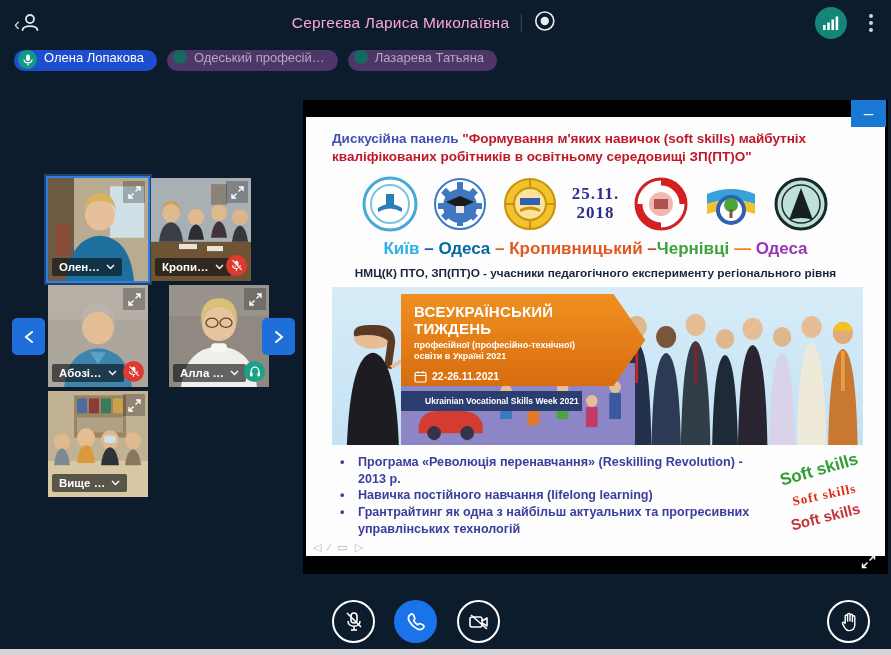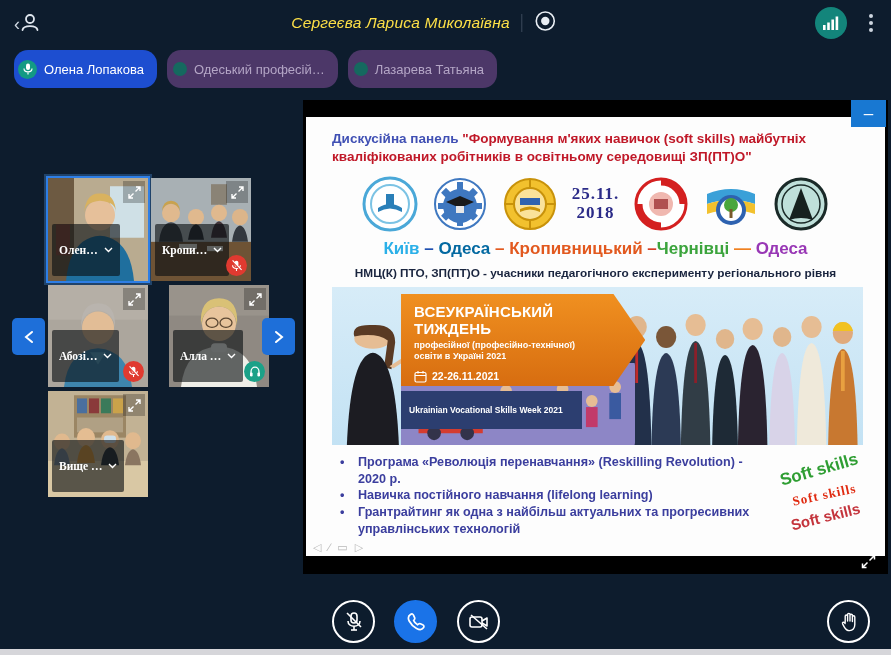--- a/index.html
+++ b/index.html
@@ -5,41 +5,41 @@
   * { margin:0; padding:0; box-sizing:border-box; }
   html,body { width:891px; height:655px; }
   body { font-family:"Liberation Sans", sans-serif; background:#0d1c2d; overflow:hidden; }
   .stage { position:relative; width:891px; height:655px; background:#0d1c2d; }
 
   
   .topbar { position:absolute; top:0; left:0; width:891px; height:46px; }
   .back-group { position:absolute; left:14px; top:10px; display:flex; align-items:center; color:#dfe6ee; cursor:pointer; }
   .back-chevron { font-size:18px; color:#cfd8e2; margin-right:-2px; }
   .title-group { position:absolute; left:424px; top:0; height:46px; transform:translateX(-50%); display:flex; align-items:center; gap:12px; }
-  .main-title { color:#fde047; font-size:15.5px; letter-spacing:.2px; white-space:nowrap;font-style:italic; }
+  .main-title { color:#f9a8d4; font-size:15.5px; letter-spacing:.2px; white-space:nowrap; }
   .vdivider { width:1px; height:18px; background:#3c4a5c; }
   .top-right { position:absolute; right:14px; top:7px; display:flex; align-items:center; gap:18px; }
   .net-circle { width:32px; height:32px; border-radius:50%; background:#13857b; display:flex; align-items:center; justify-content:center; cursor:pointer; }
   .kebab { display:flex; flex-direction:column; gap:3px; cursor:pointer; padding:4px; }
   .kebab i { width:4px; height:4px; border-radius:50%; background:#cdd5de; }
 
   
   .pills { position:absolute; top:50px; left:14px; display:flex; gap:10px; }
-  .pill { display:flex; align-items:center; gap:7px; height:38px; padding:0 13px 0 4px; border-radius:14px; font-size:13px; cursor:pointer; white-space:nowrap; }
+  .pill { display:flex; align-items:flex-start; gap:7px; height:21px; padding:0 13px 0 4px; border-radius:14px; font-size:13px; cursor:pointer; white-space:nowrap; }
   .pill.speaking { background:#1d4ed0; color:#ffffff; }
   .pill.idle { background:#4c3768; color:#b4a6c6; padding-left:6px; }
   .pill-mic { width:19px; height:19px; border-radius:50%; background:#139a84; display:flex; align-items:center; justify-content:center; }
   .pill-dot { width:14px; height:14px; border-radius:50%; background:#15695f; }
 
   
   .tile { position:absolute; background:#000; overflow:hidden; cursor:pointer; }
   .tile svg.scene { position:absolute; inset:0; width:100%; height:100%; }
   .tile.active { outline:3px solid #2e7ee5; outline-offset:-1px; box-shadow:0 0 0 4px rgba(70,140,220,.35); }
   .tile-expand { position:absolute; top:3px; right:3px; width:22px; height:22px; background:rgba(0,0,0,.25); border:none; display:flex; align-items:center; justify-content:center; cursor:pointer; }
-  .tile-label { position:absolute; left:4px; bottom:5px; max-width:80%; display:flex; align-items:center; gap:6px; background:rgba(10,14,18,.62); color:#fff; font-size:11.5px; font-weight:bold; padding:20px 7px; border-radius:2px; cursor:pointer; white-space:nowrap;font-family:Liberation Serif, serif; }
+  .tile-label { position:absolute; left:4px; bottom:5px; max-width:80%; display:flex; align-items:center; gap:6px; background:rgba(10,14,18,.62); color:#fff; font-size:11.5px; font-weight:bold; padding:3px 7px; border-radius:2px; cursor:pointer; white-space:nowrap; }
   .badge { position:absolute; right:4px; bottom:5px; width:21px; height:21px; border-radius:50%; display:flex; align-items:center; justify-content:center; }
   .badge.muted { background:#e03a30; }
   .badge.phones { background:#1ba188; }
 
   .nav-btn { position:absolute; width:33px; height:37px; background:#1e6fd9; border:none; border-radius:5px; color:#fff; display:flex; align-items:center; justify-content:center; cursor:pointer; }
   .nav-left { left:12px; top:318px; }
   .nav-right { left:262px; top:318px; }
 
   
   .share-panel { position:absolute; left:303px; top:100px; width:585px; height:474px; background:#000; }
@@ -60,21 +60,21 @@
   .slide-sub { text-align:center; font-size:11.8px; font-weight:bold; color:#19243e; margin-top:7px; }
 
   .banner { position:relative; margin:7px 22px 0 26px; height:158px; background:linear-gradient(180deg,#d7ecf8,#c3e2f4); overflow:hidden; }
   .banner-people { position:absolute; right:0; bottom:0; width:52%; height:100%; }
   .banner-illu { position:absolute; left:13%; bottom:0; width:44%; height:52%; background:#8d86c6; border-radius:3px; }
   .banner-woman { position:absolute; left:0; bottom:0; width:14%; height:78%; }
   .banner-arrow { position:absolute; left:13%; top:7px; width:46%; height:92px; background:linear-gradient(180deg,#f09020,#d76d10); clip-path:polygon(0 0, 87% 0, 100% 50%, 87% 100%, 0 100%); color:#fff; padding:9px 34px 0 13px; }
   .ba-head { font-size:15px; font-weight:bold; letter-spacing:.2px; }
   .ba-sub { font-size:9px; font-weight:bold; line-height:1.25; margin-top:3px; }
   .ba-date { display:flex; align-items:center; gap:5px; font-size:10.5px; font-weight:bold; margin-top:7px; }
-  .banner-strip { position:absolute; left:13%; top:104px; width:34%; height:38px; background:#2c3e70; color:#fff; font-size:8.5px; font-weight:bold; display:flex; align-items:center; padding-left:8px; }
+  .banner-strip { position:absolute; left:13%; top:104px; width:34%; height:20px; background:#2c3e70; color:#fff; font-size:8.5px; font-weight:bold; display:flex; align-items:center; padding-left:24px; }
 
   .bullets-zone { position:relative; margin:9px 18px 0 30px; }
   .bullets { list-style:none; max-width:430px; }
   .bullets li { position:relative; padding-left:22px; font-size:12.6px; font-weight:bold; color:#3b3e9e; line-height:1.32; }
   .bullets li::before { content:"•"; position:absolute; left:4px; color:#3b3e9e; }
   .soft-skills { position:absolute; right:2px; top:2px; width:120px; height:90px; }
   .ss { position:absolute; white-space:nowrap; font-weight:bold; }
   .ss1 { color:#2f9e33; font-size:17px; transform:rotate(-16deg); right:6px; top:4px; }
   .ss2 { color:#e02a10; font-family:"Liberation Serif", serif; font-size:13px; letter-spacing:1px; transform:rotate(-12deg); right:8px; top:31px; }
   .ss3 { color:#c4343c; font-size:15px; transform:rotate(-14deg); right:4px; top:52px; }
@@ -479,21 +479,21 @@
                 <line x1="9" y1="1" x2="9" y2="3.5" stroke="#fff" stroke-width="1.2"></line>
               </svg>
             <span>22-26.11.2021</span>
           </div>
         </div>
         <div class="banner-strip">Ukrainian Vocational Skills Week 2021</div>
       </div>
 
       <div class="bullets-zone">
         <ul class="bullets">
-          <li>Програма «Революція перенавчання» (Reskilling Revolution) - 2020 р.</li>
+          <li>Програма «Революція перенавчання» (Reskilling Revolution) - 2013 р.</li>
           <li>Навичка постійного навчання   (lifelong learning)</li>
           <li>Грантрайтинг як одна з найбільш актуальних та прогресивних управлінських технологій</li>
         </ul>
         <div class="soft-skills">
           <span class="ss ss1">Soft skills</span>
           <span class="ss ss2">Soft skills</span>
           <span class="ss ss3">Soft skills</span>
         </div>
       </div>
 

